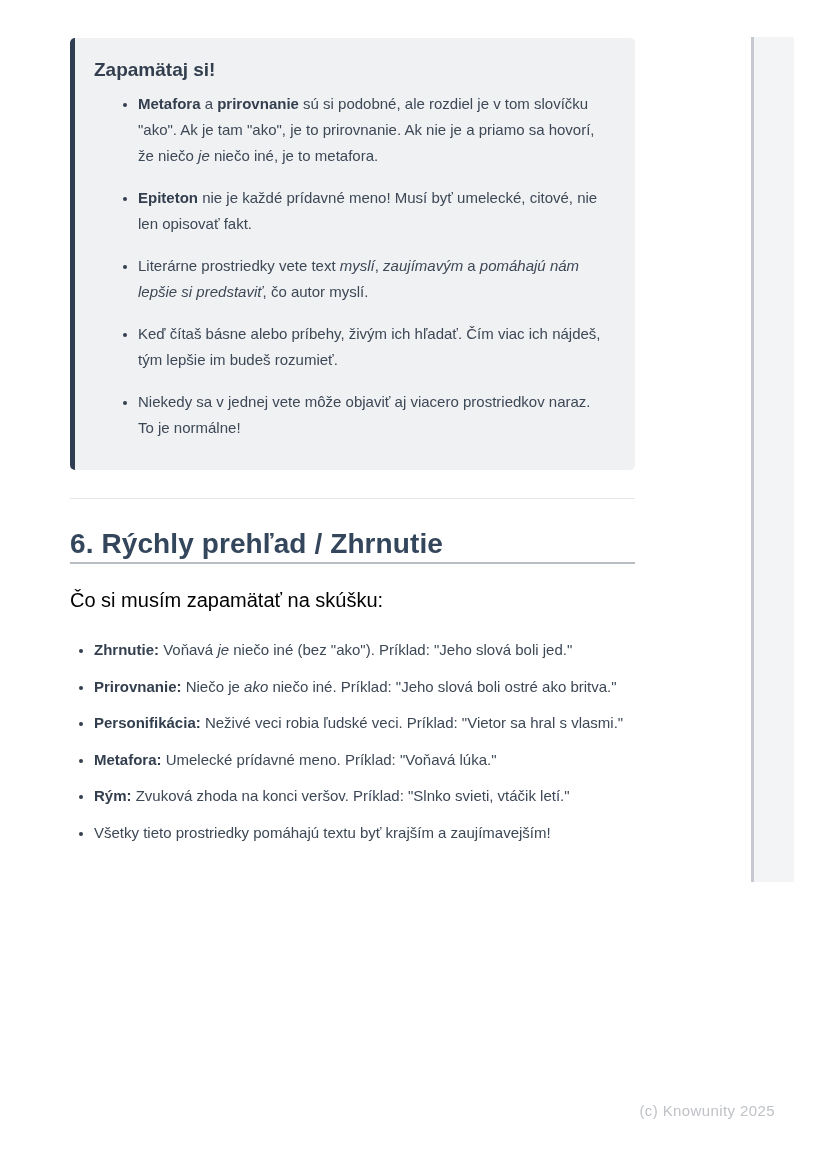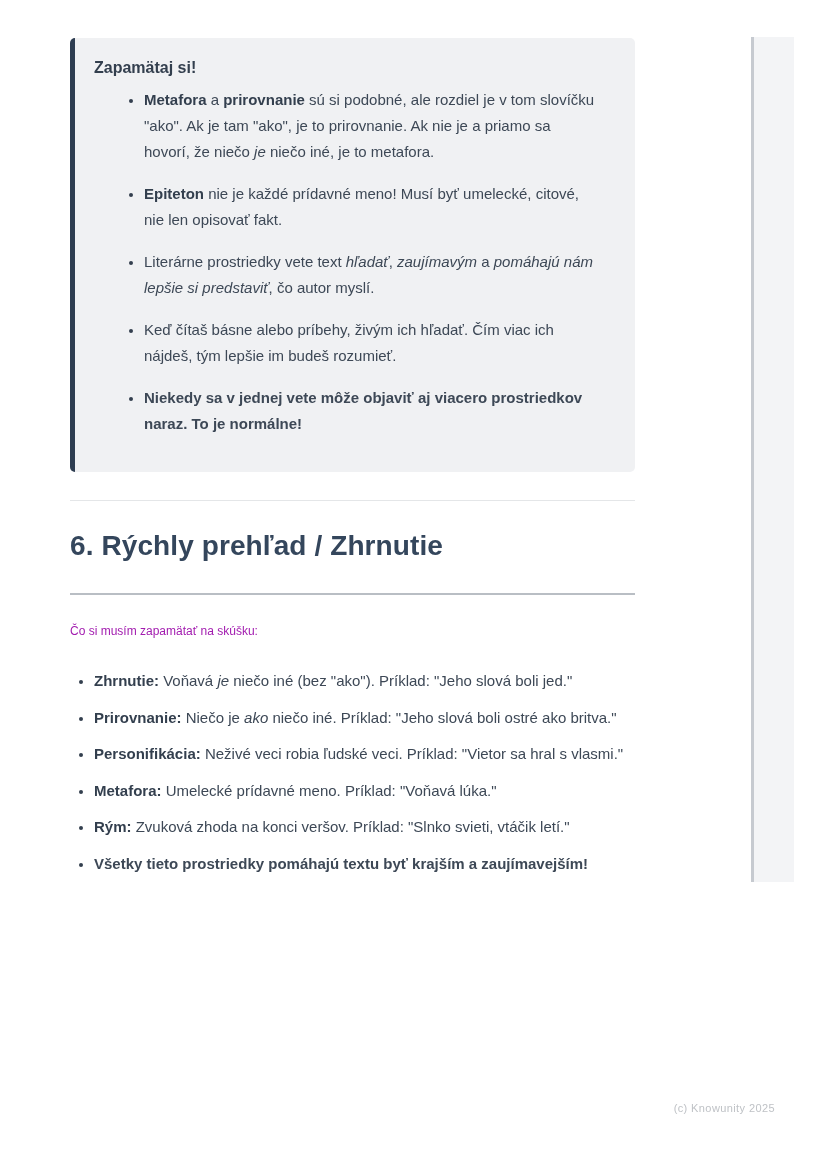--- a/index.html
+++ b/index.html
@@ -27,61 +27,61 @@
   
   .callout {
     background: #f0f1f3;
     border-left: 5px solid #2e3d51;
     border-radius: 5px;
     padding: 21px 26px 25px 19px;
     box-sizing: border-box;
   }
   .callout-title {
     font-weight: 700;
-    font-size: 16px;
+    font-size: 19px;
     color: #333f4e;
     margin: 0 0 10px 0;
   }
   ul.rich-list {
-    margin: 10px;
+    margin: 4px;
     padding-left: 40px;
     list-style: disc;
   }
   ul.rich-list li {
     font-size: 15px;
     line-height: 26px;
     margin-bottom: 16px;
     color: #3d4856;
   }
-  ul.rich-list li:last-child { margin-bottom: 0; font-weight: bold; }
+  ul.rich-list li:last-child { margin-bottom: 0; }
   ul.rich-list li::marker { color: #333f4e; font-size: 14px; }
   .b { font-weight: 700; color: #333f4e; }
   .i { font-style: italic; }
   
   .divider {
     border: none;
     border-top: 1px solid #e4e6e8;
     margin: 28px 0 0 0;
   }
   
   h2.section-heading {
     margin: 29px 0 0 0;
-    padding-bottom: 31px;
+    padding-bottom: 2px;
     border-bottom: 2px solid #b9bec4;
     font-size: 28px;
     line-height: 32px;
     font-weight: 700;
     color: #34465c;
     letter-spacing: 0.1px;
   }
   .intro {
     margin: 24px 0 0 0;
-    font-size: 12px;
+    font-size: 20px;
     line-height: 25px;
-    color: #a21caf;
+    color: #000000;
   }
   ul.summary-list {
     margin: 24px 0 0 0;
     padding-left: 24px;
   }
   ul.summary-list li {
     line-height: 25.5px;
     margin-bottom: 11px;
   }
   
@@ -92,38 +92,38 @@
     width: 40px;
     height: 845px;
     background: #f3f4f6;
     border-left: 3px solid #c6cad0;
   }
   
   .footer {
     position: absolute;
     right: 53px;
     top: 1102px;
-    font-size: 11px;
+    font-size: 15px;
     letter-spacing: 0.4px;
     color: #bfc2c6;
   }
 </style>
 </head>
 <body>
 
 <div class="page">
 
   <div class="content-col">
 
     <div class="callout">
       <p class="callout-title">Zapamätaj si!</p>
       <ul class="rich-list">
           <li><span class="b">Metafora</span><span> a </span><span class="b">prirovnanie</span><span> sú si podobné, ale rozdiel je v tom slovíčku "ako". Ak je tam "ako", je to prirovnanie. Ak nie je a priamo sa hovorí, že niečo </span><span class="i">je</span><span> niečo iné, je to metafora.</span></li>
           <li><span class="b">Epiteton</span><span> nie je každé prídavné meno! Musí byť umelecké, citové, nie len opisovať fakt.</span></li>
-          <li><span>Literárne prostriedky vete text </span><span class="i">hľadať</span><span>, </span><span class="i">zaujímavým</span><span> a </span><span class="i">pomáhajú nám lepšie si predstaviť</span><span>, čo autor myslí.</span></li>
+          <li><span>Literárne prostriedky vete text </span><span class="i">myslí</span><span>, </span><span class="i">zaujímavým</span><span> a </span><span class="i">pomáhajú nám lepšie si predstaviť</span><span>, čo autor myslí.</span></li>
           <li><span>Keď čítaš básne alebo príbehy, živým ich hľadať. Čím viac ich nájdeš, tým lepšie im budeš rozumieť.</span></li>
           <li><span>Niekedy sa v jednej vete môže objaviť aj viacero prostriedkov naraz. To je normálne!</span></li>
         </ul>
     </div>
 
     <hr class="divider">
 
     <h2 class="section-heading">6. Rýchly prehľad / Zhrnutie</h2>
 
     <p class="intro">Čo si musím zapamätať na skúšku:</p>

